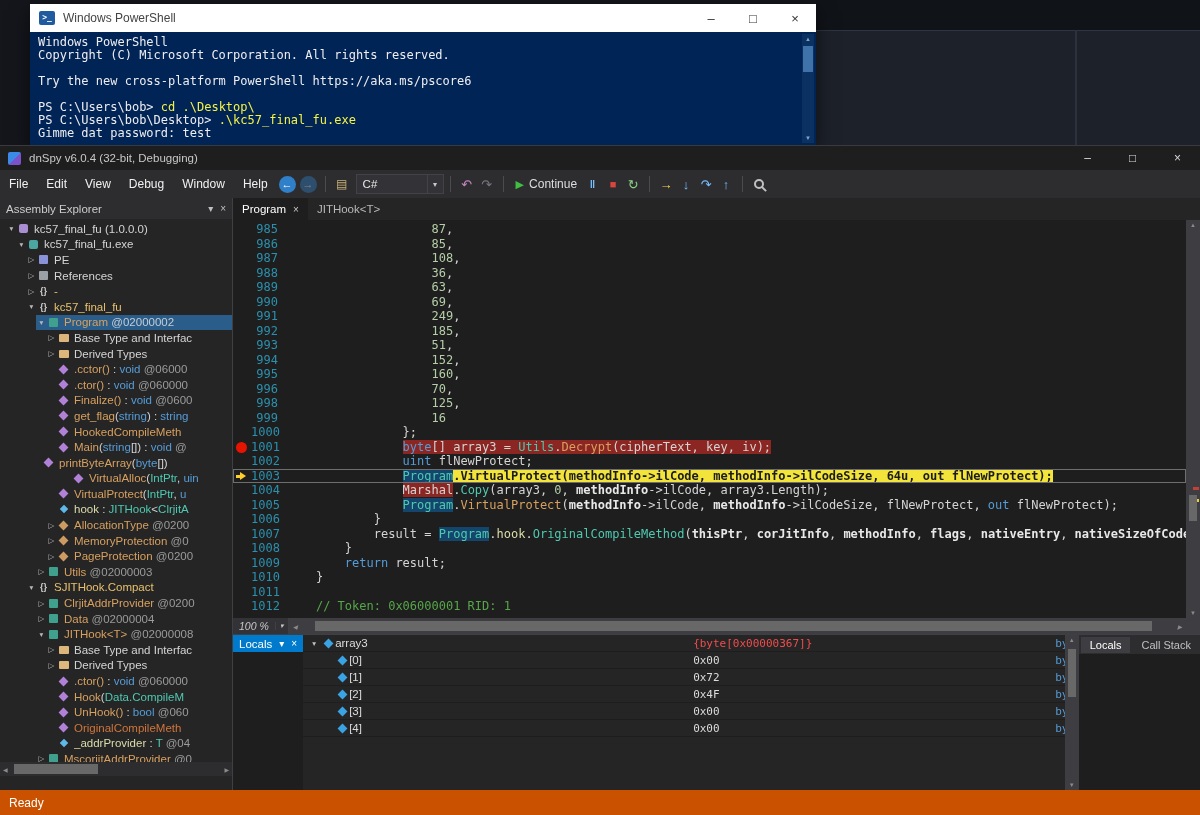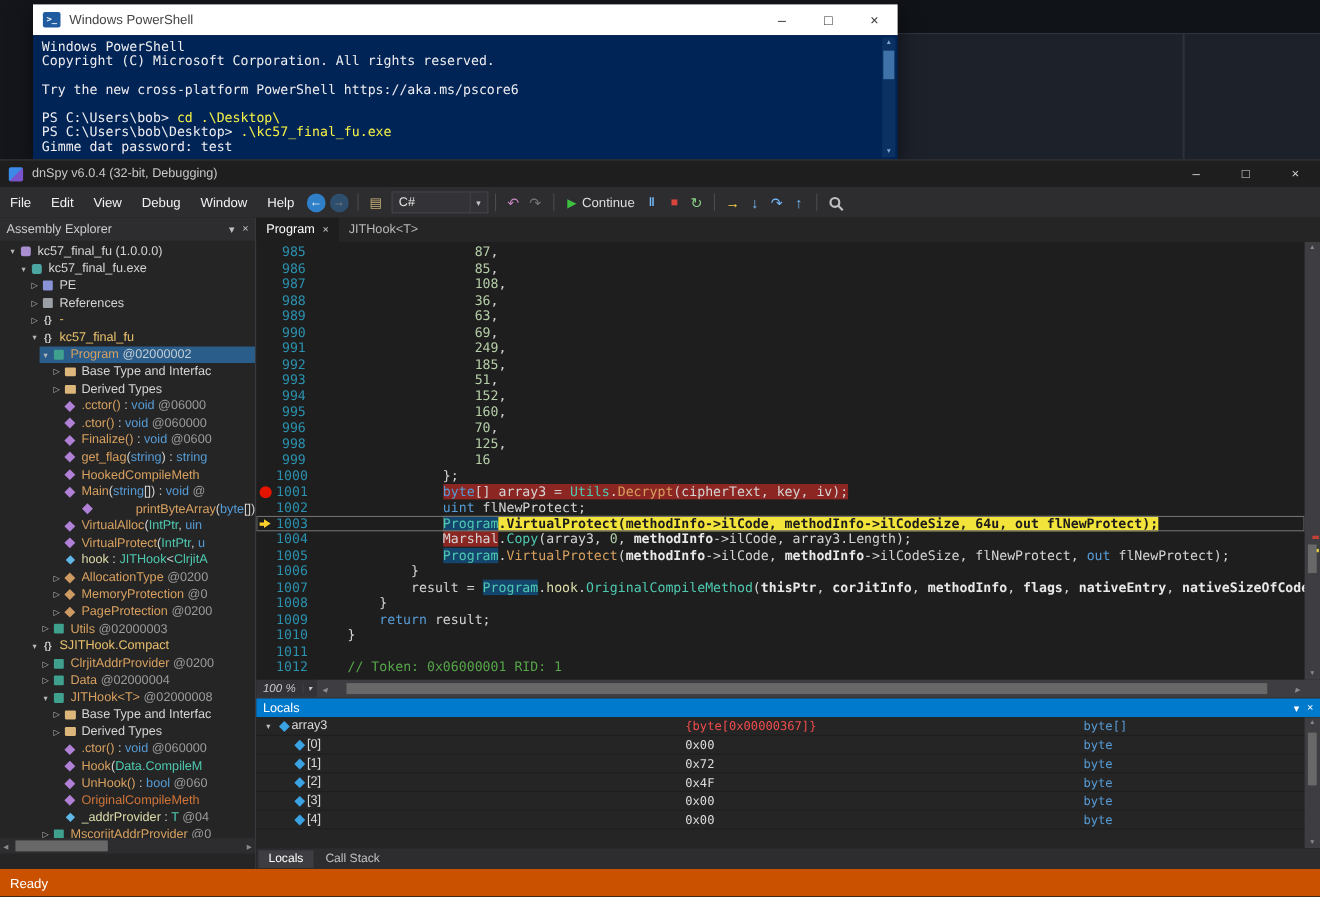--- a/index.html
+++ b/index.html
@@ -118,21 +118,21 @@
   #ed-vthumb { position:absolute; left:3px; top:69%; width:8px; height:26px; background:#686868; }
   .vmark { position:absolute; right:1px; width:6px; height:3px; }
   #ed-bottom { height:16px; background:#2d2d30; display:flex; align-items:center; flex:none;font-style:italic; }
   #zoom { display:flex; align-items:center; height:16px; background:#333337; border-right:1px solid #3f3f46; flex:none; }
   #zoom-text { font-size:10.5px; color:#c8c8c8; padding:0 6px; }
   #zoom-arrow { width:13px; color:#c8c8c8; font-size:7px; text-align:center; border-left:1px solid #3f3f46; }
   #ed-hscroll { flex:1; position:relative; background:#3e3e42; height:16px; }
   #ed-hthumb { position:absolute; left:26px; right:48px; top:3px; height:10px; background:#686868; }
 
   
-  #locals-panel { height:156px; display:flex; flex-direction:column; border-top:1px solid #3f3f46; flex:none; }
+  #locals-panel { height:156px; display:flex; flex-direction:row; border-top:1px solid #3f3f46; flex:none; }
   #locals-header { height:17px; background:#007acc; color:#fff; font-size:11.5px; display:flex; align-items:center; padding:0 6px; flex:none; }
   #locals-header .hdr-title { flex:1; }
   #locals-header .hdr-icon { color:#ffffff; }
   #locals-grid-header { height:18px; background:#252526; display:flex; align-items:center; font-size:11.5px; color:#c8c8c8; border-bottom:1px solid #3f3f46; flex:none; }
   .lc-name { width:385px; padding-left:18px; flex:none; }
   .lc-value { width:362px; padding-left:5px; border-left:1px solid #3f3f46; flex:none; height:100%; display:flex; align-items:center; }
   .lc-type { flex:1; padding-left:5px; border-left:1px solid #3f3f46; height:100%; display:flex; align-items:center; }
   #locals-body { flex:1; background:#252526; overflow:hidden; position:relative; }
   .lrow { height:17px; display:flex; align-items:center; font-size:11.5px; color:#dcdcdc; border-bottom:1px solid #1e1e1f; }
   .lrow .lc-value,.lrow .lc-type { border-left:none; font-family:"DejaVu Sans Mono","Liberation Mono",monospace; font-size:11px; }
@@ -378,30 +378,30 @@
           </div>
           <div class="trow" style="padding-left: 46px;">
             <div class="trow-inner">
               <span class="texp"></span>
               <span class="ticon">
                 <i class="ic-method"></i>
               </span>
               <span class="tlabel"><span class="s-me">Main</span><span class="s-pl">(</span><span class="s-kw">string</span><span class="s-pl">[]) : </span><span class="s-kw">void</span><span class="s-gy"> @</span></span>
             </div>
           </div>
-          <div class="trow" style="padding-left: 62px; text-align: right;">
+          <div class="trow" style="padding-left: 31px;">
             <div class="trow-inner">
               <span class="texp"></span>
               <span class="ticon">
                 <i class="ic-method"></i>
               </span>
               <span class="tlabel"><span class="s-me">printByteArray</span><span class="s-pl">(</span><span class="s-kw">byte</span><span class="s-pl">[])</span></span>
             </div>
           </div>
-          <div class="trow" style="padding-left: 46px;">
+          <div class="trow" style="padding-left: 61px;">
             <div class="trow-inner">
               <span class="texp"></span>
               <span class="ticon">
                 <i class="ic-method"></i>
               </span>
               <span class="tlabel"><span class="s-me">VirtualAlloc</span><span class="s-pl">(</span><span class="s-ty">IntPtr</span><span class="s-pl">, </span><span class="s-kw">uin</span></span>
             </div>
           </div>
           <div class="trow" style="padding-left: 46px;">
             <div class="trow-inner">

